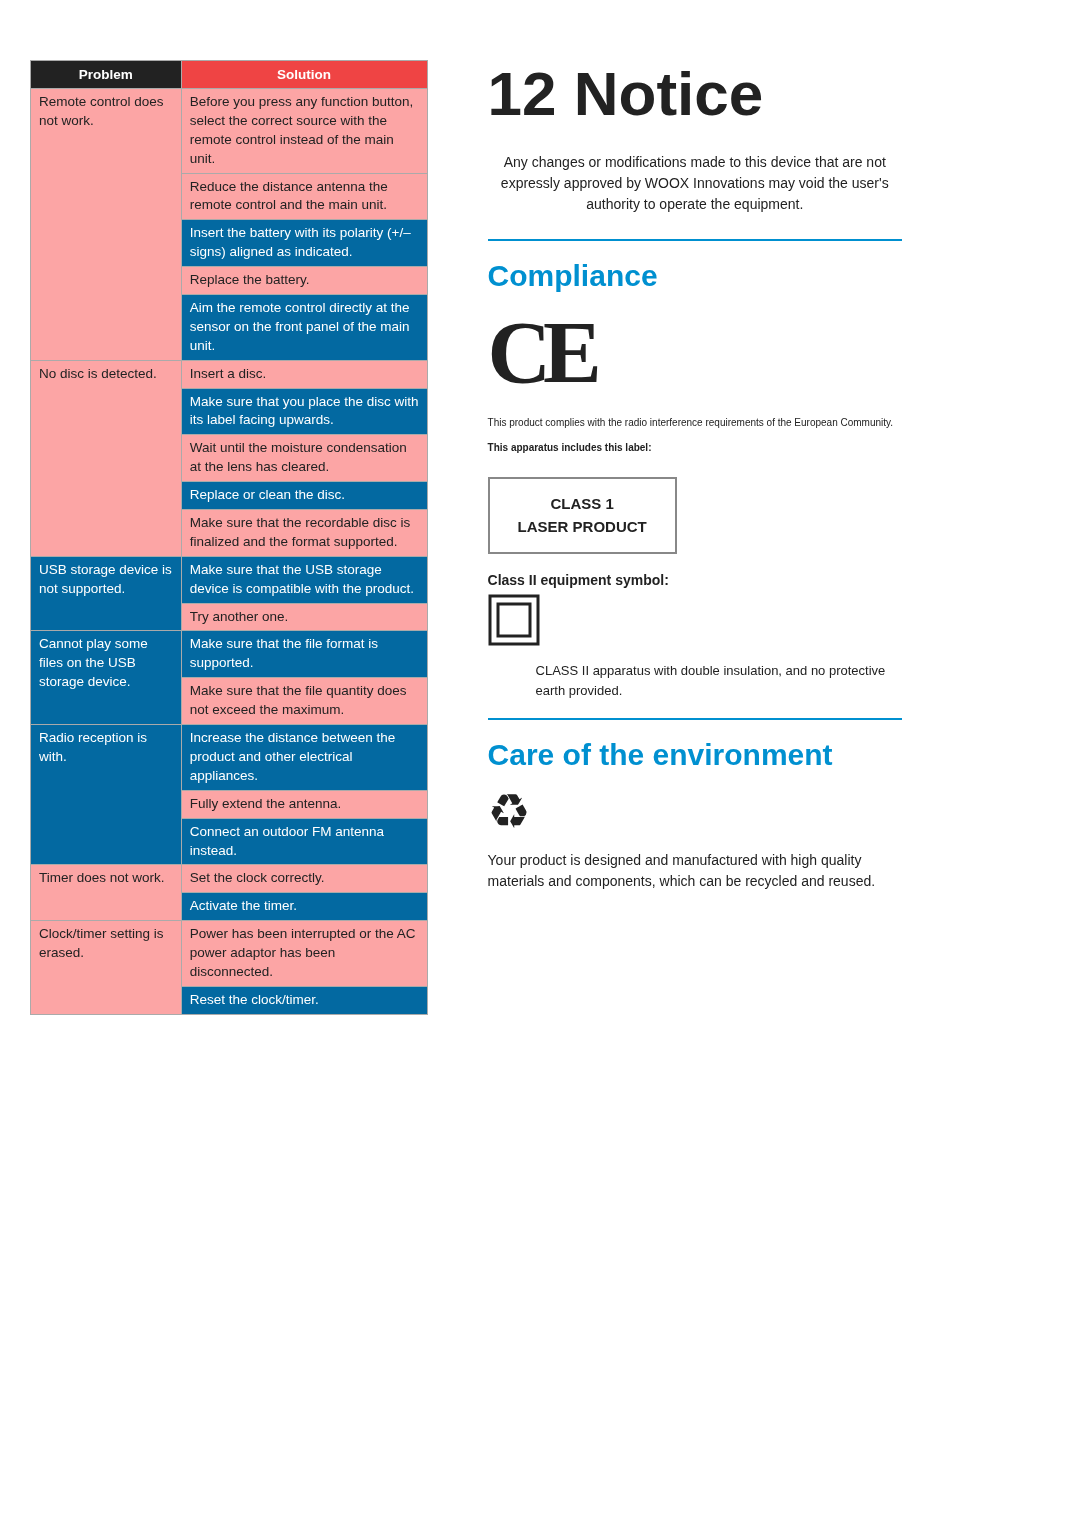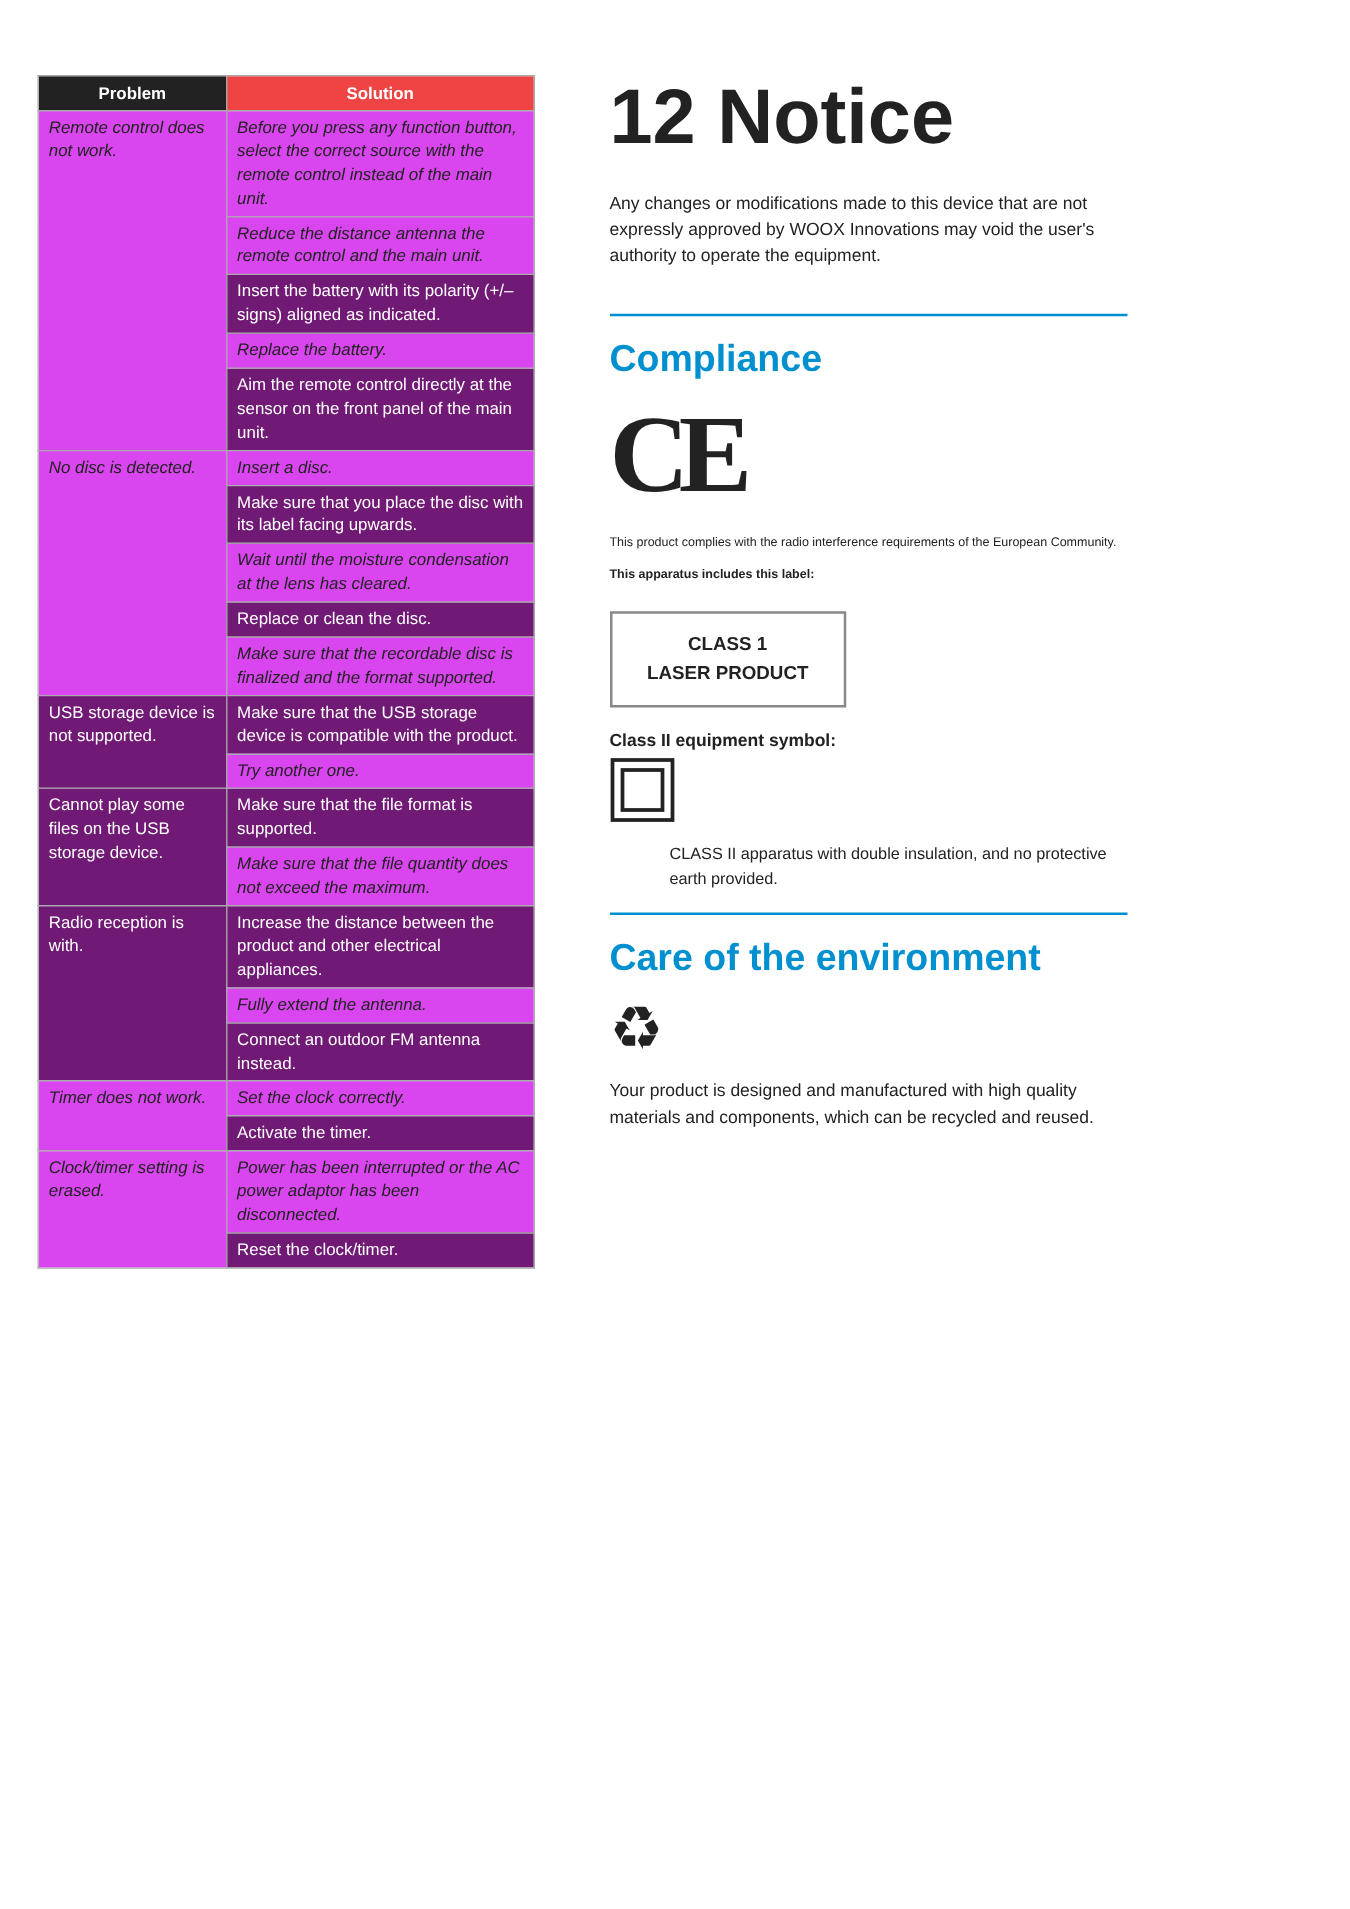--- a/index.html
+++ b/index.html
@@ -69,21 +69,22 @@
     .notice-title {
       font-size: 62px;
       font-weight: bold;
       color: #222;
       line-height: 1.1;
       margin-bottom: 24px;
     }
     .notice-body {
       font-size: 14px;
       line-height: 1.5;
-      margin-bottom: 36px;
+      margin-bottom: 24px;
+      text-align: center;
     }
     .divider {
       border: none;
       border-top: 2px solid #0090d0;
       margin: 18px 0 18px 0;
     }
     .section-title {
       font-size: 30px;
       font-weight: bold;
       color: #0090d0;
@@ -135,22 +136,22 @@
     }
     .ce-letter {
       font-family: 'Times New Roman', serif;
       font-size: 88px;
       font-weight: 900;
       color: #222;
       line-height: 1;
       letter-spacing: -8px;
     }
 
-    tr.normal-row td { background: #d946ef; color: #222; font-style: italic; }
-    tr.blue-row td { background: #701a75; color: #fff; }
+    tr.normal-row td { background: #fca5a5; color: #222; }
+    tr.blue-row td { background: #0369a1; color: #fff; }
   </style>
 </head>
 <body>
 
 <div class="page">
 
   <div class="left-col">
     <table class="trouble-table">
       <thead>
         <tr>

